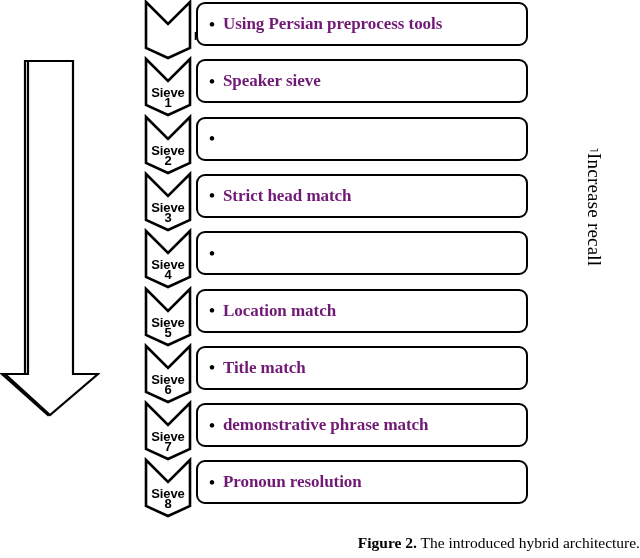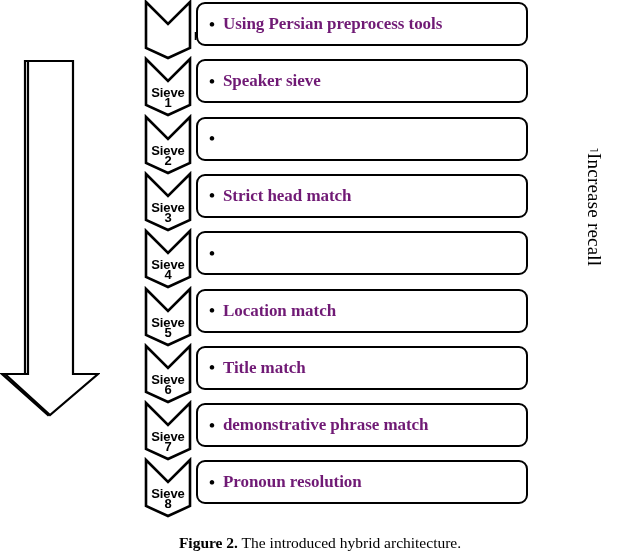--- a/index.html
+++ b/index.html
@@ -150,21 +150,21 @@
     letter-spacing: -0.05px;
     white-space: nowrap;
   }
 
   
   #figure-caption {
     position: absolute;
     left: 0;
     top: 534px;
     width: 640px;
-    text-align: center;
+    text-align: right;
     font-family: "Liberation Serif", serif;
     font-size: 15.5px;
     color: #000000;
   }
   #figure-caption .caption-label {
     font-weight: 700;
   }
   #figure-caption .caption-text {
     font-weight: 400;
   }

